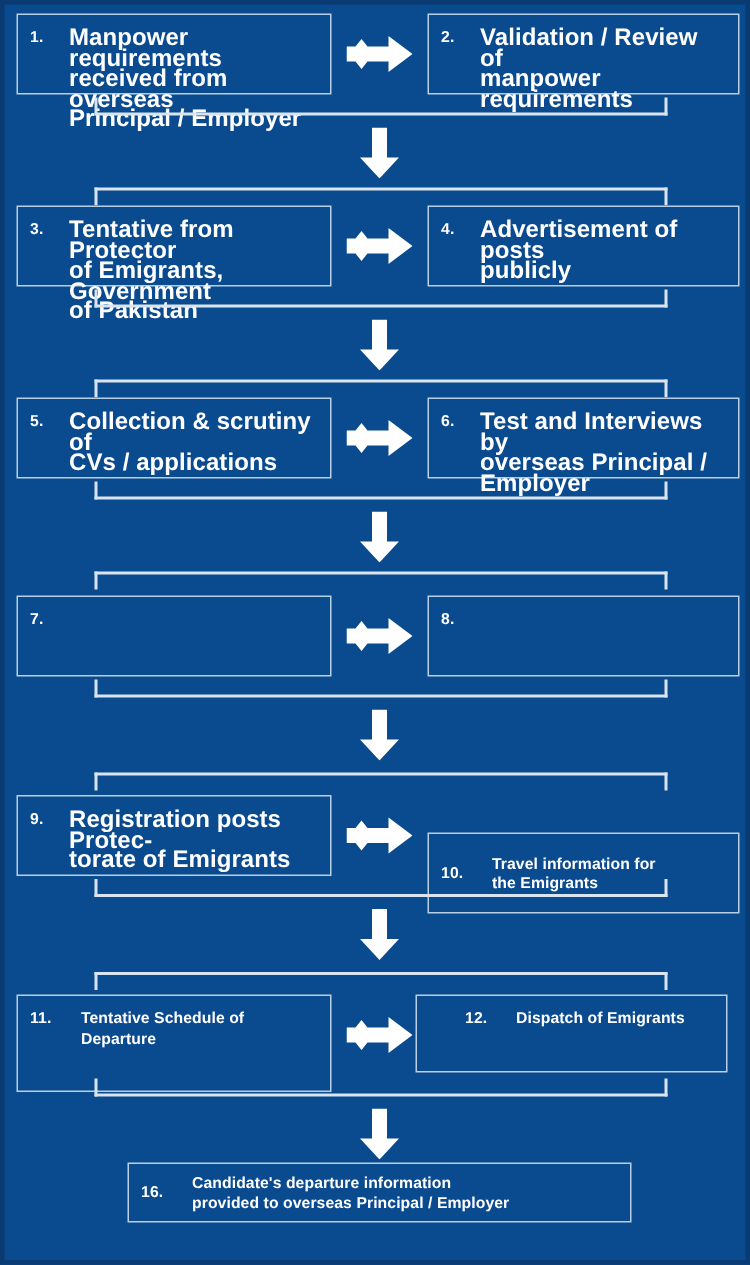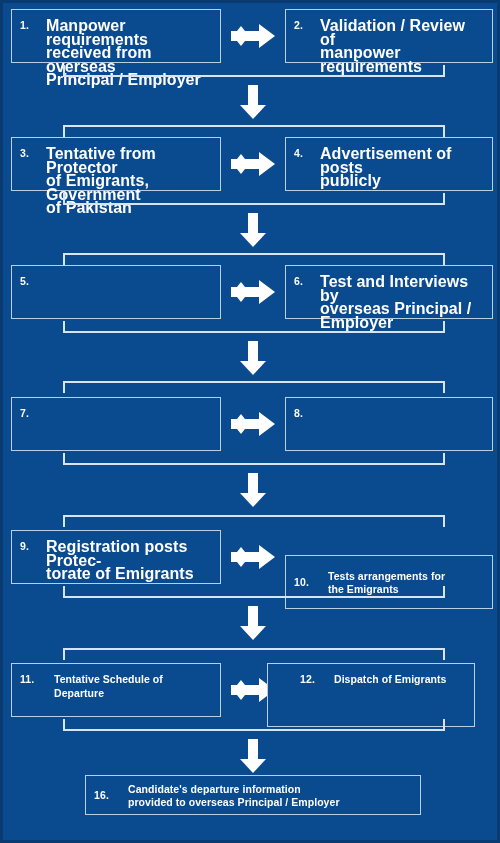--- a/index.html
+++ b/index.html
@@ -141,20 +141,22 @@
     <svg viewBox="0 0 26 34" preserveAspectRatio="none">
       <path d="M8,0 L18,0 L18,20 L26,20 L13,34 L0,20 L8,20 Z" fill="#ffffff"></path>
     </svg>
   </div>
   <div class="hline" style="left:60px;  top:250px; width:382px;"></div>
   <div class="vline" style="left:60px;  top:250px; height:12px;"></div>
   <div class="vline" style="left:440px; top:250px; height:12px;"></div>
 
   <div class="box" style="left:8px;  top:262px; width:210px; height:54px;">
     <span class="num">5.</span>
+    <span class="txt">Collection &amp; scrutiny of
+CVs / applications</span>
   </div>
   <div class="arrow-right" style="left:228px; top:276px;">
     <svg viewBox="0 0 44 26" preserveAspectRatio="none">
       <path d="M0,8 L6,8 L10,3 L14,8 L28,8 L28,1 L44,13 L28,25 L28,18 L14,18 L10,23 L6,18 L0,18 Z" fill="#ffffff"></path>
     </svg>
   </div>
   <div class="box" style="left:282px; top:262px; width:208px; height:54px;">
     <span class="num">6.</span>
     <span class="txt">Test and Interviews by
 overseas Principal /
@@ -200,46 +202,46 @@
     <span class="txt">Registration posts Protec-
 torate of Emigrants</span>
   </div>
   <div class="arrow-right" style="left:228px; top:541px;">
     <svg viewBox="0 0 44 26" preserveAspectRatio="none">
       <path d="M0,8 L6,8 L10,3 L14,8 L28,8 L28,1 L44,13 L28,25 L28,18 L14,18 L10,23 L6,18 L0,18 Z" fill="#ffffff"></path>
     </svg>
   </div>
   <div class="box wide" style="left:282px; top:552px; width:208px; height:54px;align-items:center;">
     <span class="num">10.</span>
-    <span class="txt">Tests arrangements for
+    <span class="txt">Travel information for
 the Emigrants</span>
   </div>
   <div class="vline" style="left:60px;  top:583px; height:12px;"></div>
   <div class="hline" style="left:60px;  top:593px; width:382px;"></div>
   <div class="vline" style="left:440px; top:583px; height:12px;"></div>
   <div class="arrow-down" style="left:237px; top:603px;">
     <svg viewBox="0 0 26 34" preserveAspectRatio="none">
       <path d="M8,0 L18,0 L18,20 L26,20 L13,34 L0,20 L8,20 Z" fill="#ffffff"></path>
     </svg>
   </div>
   <div class="hline" style="left:60px;  top:645px; width:382px;"></div>
   <div class="vline" style="left:60px;  top:645px; height:12px;"></div>
   <div class="vline" style="left:440px; top:645px; height:12px;"></div>
 
-  <div class="box wide" style="left:8px;  top:660px; width:210px; height:54px;">
+  <div class="box wide" style="left:8px;  top:660px; width:210px; height:65px;">
     <span class="num">11.</span>
     <span class="txt">Tentative Schedule of
 Departure</span>
   </div>
   <div class="arrow-right" style="left:228px; top:674px;">
     <svg viewBox="0 0 44 26" preserveAspectRatio="none">
       <path d="M0,8 L6,8 L10,3 L14,8 L28,8 L28,1 L44,13 L28,25 L28,18 L14,18 L10,23 L6,18 L0,18 Z" fill="#ffffff"></path>
     </svg>
   </div>
-  <div class="box wide" style="left:264px; top:660px; width:208px; height:64px;padding-left:32px;">
+  <div class="box wide" style="left:274px; top:660px; width:208px; height:52px;padding-left:32px;">
     <span class="num">12.</span>
     <span class="txt">Dispatch of Emigrants</span>
   </div>
   <div class="vline" style="left:60px;  top:716px; height:12px;"></div>
   <div class="hline" style="left:60px;  top:726px; width:382px;"></div>
   <div class="vline" style="left:440px; top:716px; height:12px;"></div>
   <div class="arrow-down" style="left:237px; top:736px;">
     <svg viewBox="0 0 26 34" preserveAspectRatio="none">
       <path d="M8,0 L18,0 L18,20 L26,20 L13,34 L0,20 L8,20 Z" fill="#ffffff"></path>
     </svg>

